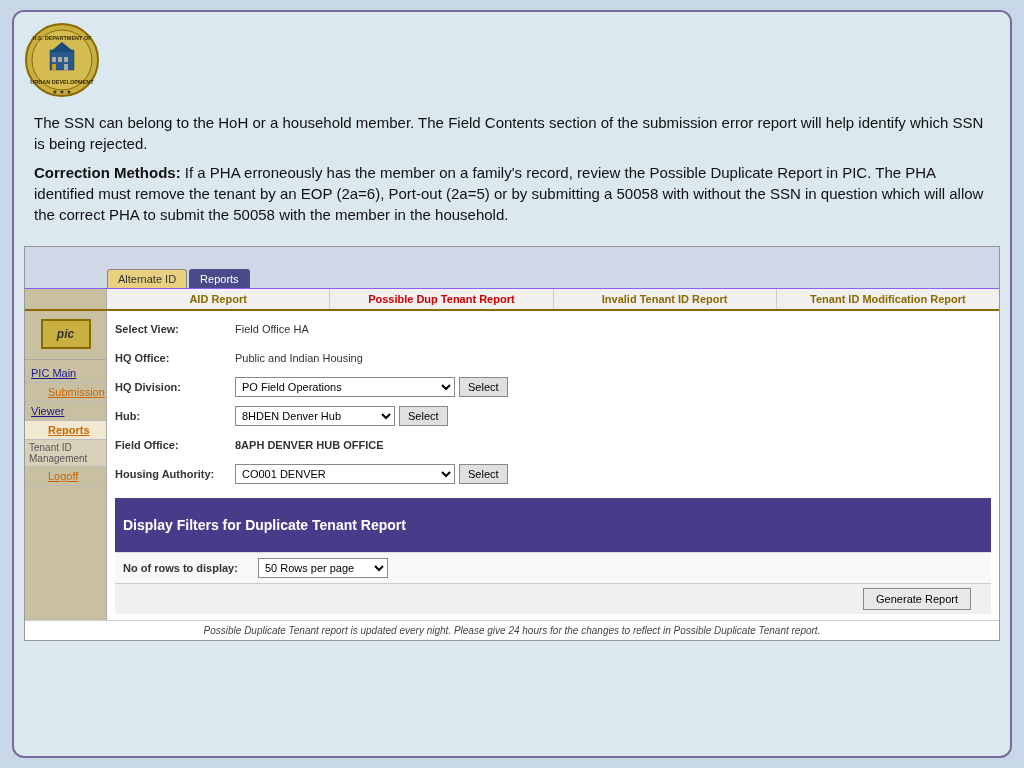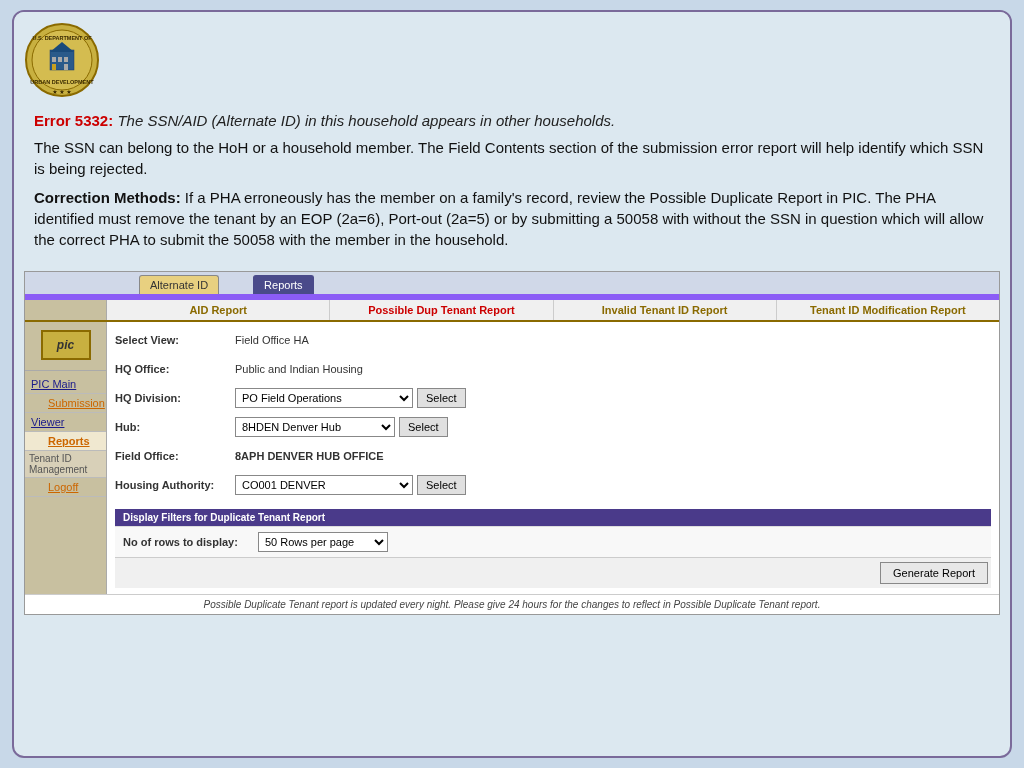--- a/index.html
+++ b/index.html
@@ -69,24 +69,23 @@
     .pic-interface {
       margin: 8px 10px 0 10px;
       border: 1px solid #999;
       background: #fff;
       font-size: 11px;
     }
     
     .tabs-row {
       display: flex;
       background: #d0d8e8;
-      border-bottom: 6px solid #8b5cf6;
-      height: 28px;
+      border-bottom: 1px solid #8b5cf6;
+      height: 42px;
       align-items: flex-end;
-      gap: 32px;
     }
     .tab {
       padding: 3px 10px;
       border: 1px solid #888;
       border-bottom: none;
       margin-right: 2px;
       cursor: pointer;
       font-size: 11px;
       background: #e0e8f0;
       border-radius: 3px 3px 0 0;
@@ -186,57 +185,57 @@
     .form-value.bold-val {
       font-weight: bold;
     }
     .form-select {
       height: 20px;
       font-size: 11px;
       border: 1px solid #888;
       background: #fff;
       padding: 0 2px;
     }
-    .form-select.wide { width: 178px; }
+    .form-select.wide { width: 220px; }
     .form-select.medium { width: 160px; }
     .select-btn {
       height: 20px;
       font-size: 11px;
       padding: 0 8px;
       background: #e0e0e0;
       border: 1px solid #888;
       cursor: pointer;
       margin-left: 4px;
     }
     .display-filters-header {
       background: #4a3a8a;
       color: #fff;
-      font-size: 10px;
-      font-weight: bold;
-      padding: 3px 8px;
+      font-size: 14px;
+      font-weight: bold;
+      padding: 19px 8px;
       margin-top: 12px;
     }
     .filter-row {
       display: flex;
       align-items: center;
       padding: 5px 8px;
       background: #f8f8f8;
       border-top: 1px solid #ddd;
       gap: 12px;
     }
     .filter-label {
       font-size: 11px;
       color: #333;
       margin-right: 8px;
       font-weight: bold;
     }
     .generate-btn-row {
       display: flex;
       justify-content: flex-end;
-      padding: 4px 3px;
+      padding: 4px 20px;
       background: #f0f0f0;
       border-top: 1px solid #ccc;
     }
     .generate-btn {
       height: 22px;
       font-size: 11px;
       padding: 0 12px;
       background: #e8e8e8;
       border: 1px solid #888;
       cursor: pointer;
@@ -276,24 +275,20 @@
         <rect x="28" y="42" width="4" height="6" fill="#c8a020"></rect>
         <rect x="40" y="42" width="4" height="6" fill="#aaa"></rect>
         <polygon points="38,20 26,30 50,30" fill="#1a4a7a"></polygon>
 
         <text x="38" y="72" text-anchor="middle" font-size="6" fill="#3a2a00">★ ★ ★</text>
       </svg>
     </div>
   </div>
 
   <div class="content-area">
-    <div class="error-line">
-      <span class="error-label">Error 5332:</span>
-      <span>The SSN/AID (Alternate ID) in this household appears in other households.</span>
-    </div>
     <div class="paragraph">The SSN can belong to the HoH or a household member. The Field Contents section of the submission error report will help identify which SSN is being rejected.</div>
     <div class="paragraph">
       <span class="bold-label">Correction Methods:</span>
       <span>If a PHA erroneously has the member on a family's record, review the Possible Duplicate Report in PIC. The PHA identified must remove the tenant by an EOP (2a=6), Port-out (2a=5) or by submitting a 50058 with without the SSN in question which will allow the correct PHA to submit the 50058 with the member in the household.</span>
     </div>
   </div>
 
   <div class="pic-interface">
 
     <div class="tabs-row">

